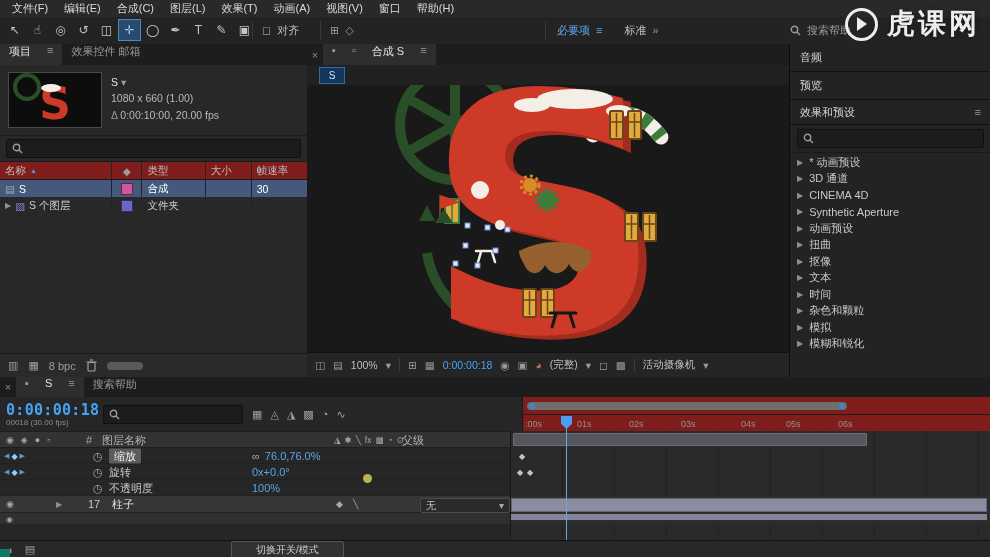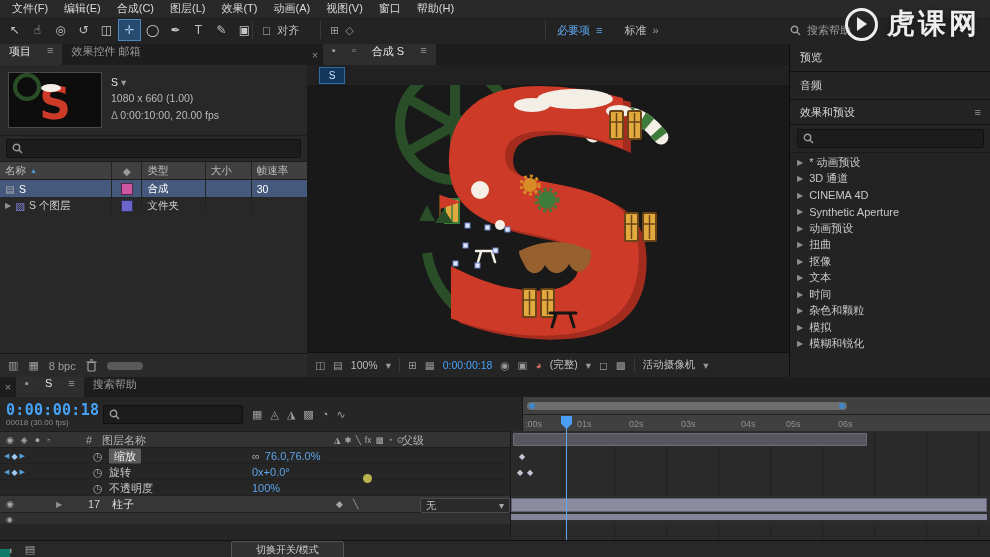--- a/index.html
+++ b/index.html
@@ -38,21 +38,21 @@
 
   
   #project{position:absolute;left:0;top:44px;width:307px;height:333px;background:#282828;
            border-right:1px solid #0e0e0e;display:flex;flex-direction:column}
   .pv{flex:none;display:flex;padding:7px 8px;gap:9px}
   .pv-thumb{width:92px;height:54px;background:#0e0e0e;border:1px solid #4a4a4a;flex:none}
   .pv-meta{font-size:10.5px;color:#b9b9b9;padding-top:2px;line-height:1.55}
   .pv-title{color:#e4e4e4}
   .search-row{flex:none;padding:3px 6px;border-top:1px solid #1c1c1c;display:flex}
   .search-row .search-box{flex:1}
-  .thead{flex:none;height:17px;background:#404040;display:flex;border-top:1px solid #1b1b1b;
+  .thead{flex:none;height:17px;background:#7f1d1d;display:flex;border-top:1px solid #1b1b1b;
          border-bottom:1px solid #1b1b1b;color:#bdbdbd;font-size:10.5px}
   .th,.td{display:flex;align-items:center;gap:4px;padding:0 5px;border-right:1px solid #232323;overflow:hidden}
   .c-name{width:116px}.c-tag{width:22px;justify-content:center}.c-type{width:60px}
   .c-size{width:40px}.c-rate{width:52px;border-right:0}
   .trow{flex:none;height:17px;display:flex;color:#cfcfcf;font-size:10.5px}
   .trow.sel{background:#44597c;color:#fff}
   .chip{width:10px;height:10px;border:1px solid rgba(0,0,0,.55);flex:none}
   .chip.pink{background:#cf56a1}.chip.violet{background:#6a66c9}
   .tbody-fill{flex:1}
   .pfoot{flex:none;height:23px;background:#2a2a2a;border-top:1px solid #181818;display:flex;
@@ -87,21 +87,21 @@
   #timeline{position:absolute;left:0;top:377px;width:990px;height:163px;background:#262626;
             display:flex;flex-direction:column}
   .tl-tabs{flex:none;height:20px;background:#1d1d1d;display:flex;align-items:stretch}
   .tl-body{flex:1;position:relative;display:flex;flex-direction:column}
   .row{display:flex;flex:none}
   .row .L{width:510px;flex:none;position:relative;background:#262626}
   .row .R{flex:1;position:relative;border-left:1px solid #191919;background:#2a2a2a;
           background-image:repeating-linear-gradient(90deg,transparent 0 51px,rgba(0,0,0,.22) 51px 52px)}
   .ctrl-row{height:34px}
   .ctrl-row .L{display:flex;align-items:center;gap:9px;padding:0 6px}
-  .ctrl-row .R{background:#404040;background-image:none}
+  .ctrl-row .R{background:#7f1d1d;background-image:none}
   .tc-block{line-height:1.1;width:88px;flex:none}
   .tc{font:bold 15px "DejaVu Sans Mono","Liberation Mono",monospace;color:#46a3f8;letter-spacing:.3px}
   .tc-sub{font-size:8px;color:#8c8c8c}
   .tl-search{width:128px;flex:none}
   .tl-icons{display:flex;gap:8px;color:#9b9b9b;font-size:11px}
   .hscroll{position:absolute;left:4px;top:5px;width:320px;height:8px;background:#6e6e6e;border-radius:4px}
   .hscroll:before,.hscroll:after{content:"";position:absolute;top:1px;width:6px;height:6px;border-radius:50%;background:#3f86c6}
   .hscroll:before{left:2px}.hscroll:after{right:2px}
   .ruler{position:absolute;left:0;right:0;bottom:0;height:16px;border-top:1px solid #1f1f1f;color:#909090;font-size:9px}
   .ruler span{position:absolute;bottom:2px}
@@ -427,24 +427,24 @@
       <span class="dim">◻</span>
       <span class="dim">▩</span>
       <span class="v-sep"></span>
       <span>活动摄像机</span>
       <span class="dim">▾</span>
     </div>
   </div>
 
   <div id="rightbar">
     <div class="rp-head">
+        <span>音频</span>
+      </div>
+    <div class="rp-head">
         <span>预览</span>
-      </div>
-    <div class="rp-head">
-        <span>音频</span>
       </div>
     <div class="rp-head fx-head">
       <span>效果和预设</span>
       <span class="dim">≡</span>
     </div>
     <div class="fx-search">
       <div class="search-box">
         <svg width="11" height="11" viewBox="0 0 11 11">
           <circle cx="4.5" cy="4.5" r="3.2" fill="none" stroke="#9a9a9a" stroke-width="1.4"></circle>
           <line x1="7" y1="7" x2="10" y2="10" stroke="#9a9a9a" stroke-width="1.4"></line>

